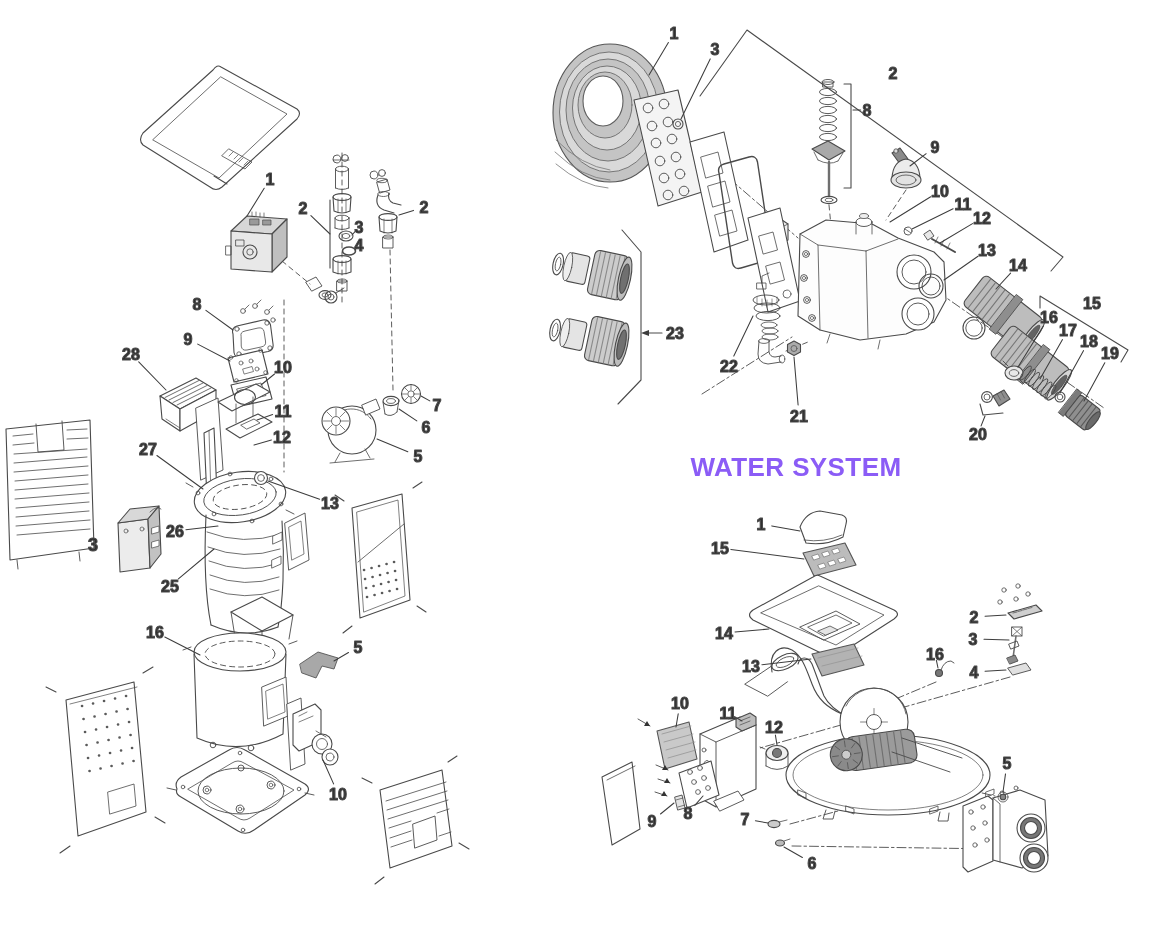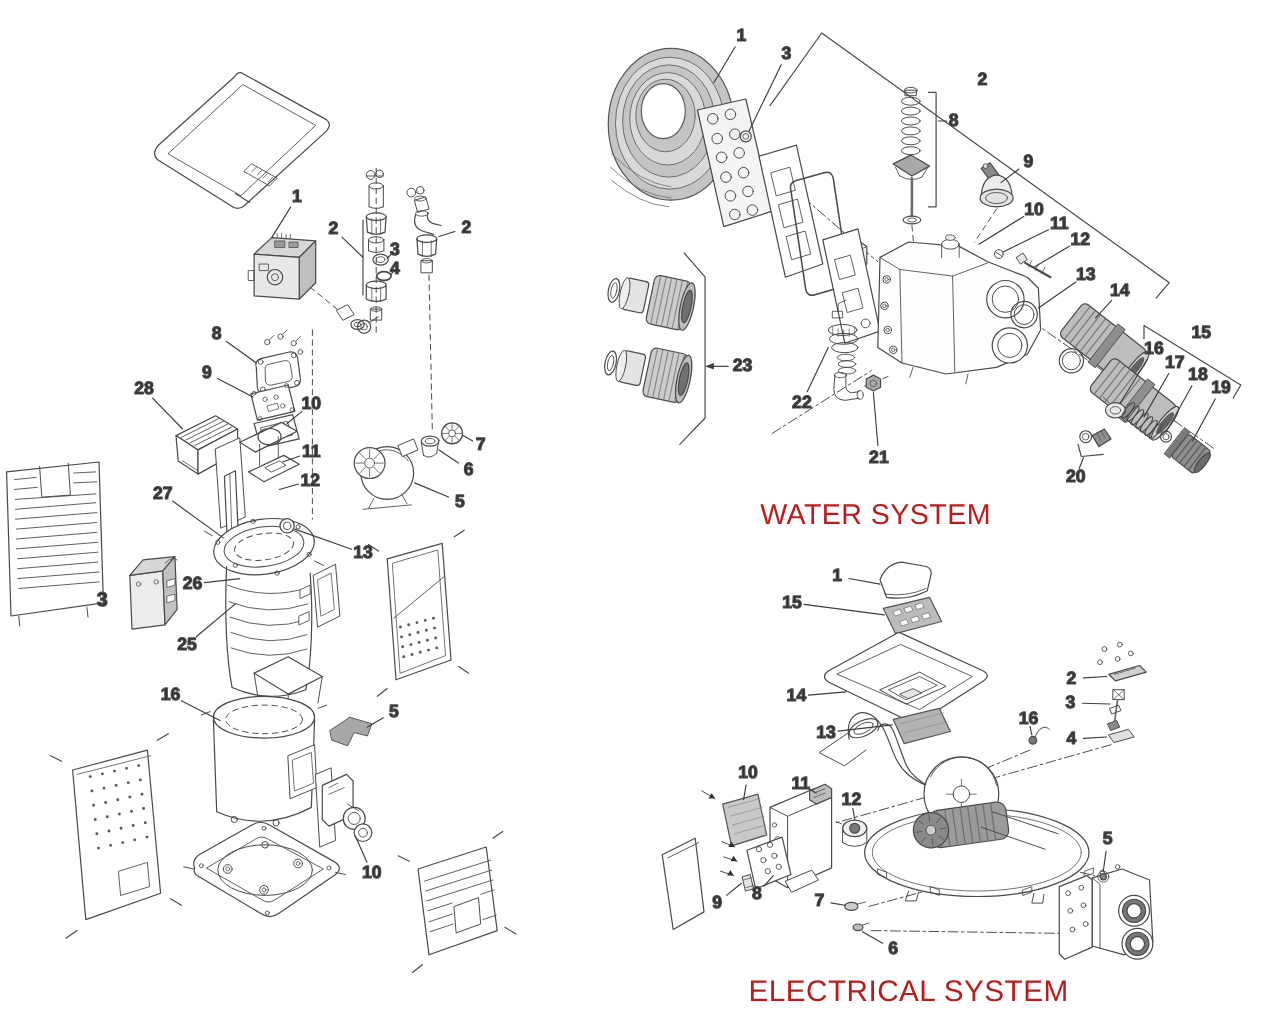--- a/index.html
+++ b/index.html
@@ -1,20 +1,20 @@
 <!DOCTYPE html>
 <html><head>
 <meta charset="utf-8">
 <style>
   html,body{margin:0;padding:0;background:#ffffff;}
   .canvas{position:relative;width:1152px;height:936px;background:#ffffff;overflow:hidden;
           font-family:"Liberation Sans","DejaVu Sans",sans-serif;}
   svg{position:absolute;left:0;top:0;}
-  .sys-title{position:absolute;transform:translateX(-50%);font-weight:400;font-size:27px;
-             color:#b91c1c;letter-spacing:.4px;white-space:nowrap;}
+  .sys-title{position:absolute;transform:translateX(-50%);font-weight:700;font-size:27px;
+             color:#8b5cf6;letter-spacing:.4px;white-space:nowrap;}
   .callout{font-family:"Liberation Sans","DejaVu Sans",sans-serif;font-size:16px;font-weight:600;
            fill:#2d2d2d;text-anchor:middle;dominant-baseline:central;}
   .callout.bold{font-weight:700;font-size:18px;}
   .leader{stroke:#3d3d3d;stroke-width:1.05;}
   .w6{stroke-width:.6}.w7{stroke-width:.7}.w8{stroke-width:.8}.w9{stroke-width:.9}
   .w14{stroke-width:1.4}.w2{stroke-width:2}
   .dash{stroke-dasharray:5 4;stroke-width:.9}
   .dd{stroke-dasharray:9 3 2.5 3;stroke-width:.9}
   .dot{stroke-width:2.6;stroke-linecap:round;stroke:#5a5a5a}
 </style>
@@ -741,14 +741,13 @@
           <text x="745" y="819" class="callout">7</text>
           <line x1="802.4" y1="857.5" x2="784" y2="847" class="leader"></line>
           <text x="812" y="863" class="callout">6</text>
           <line x1="1005.5" y1="773.9" x2="1003" y2="792" class="leader"></line>
           <text x="1007" y="763" class="callout">5</text>
         </g>
   </g>
 </svg>
 
 <div class="sys-title" style="left:796px;top:452px;font-size:26px;">WATER SYSTEM</div>
-<div class="sys-title" style="left:826px;top:886px;">ELECTRICAL SYSTEM</div>
 </div>
 
 </body></html>

